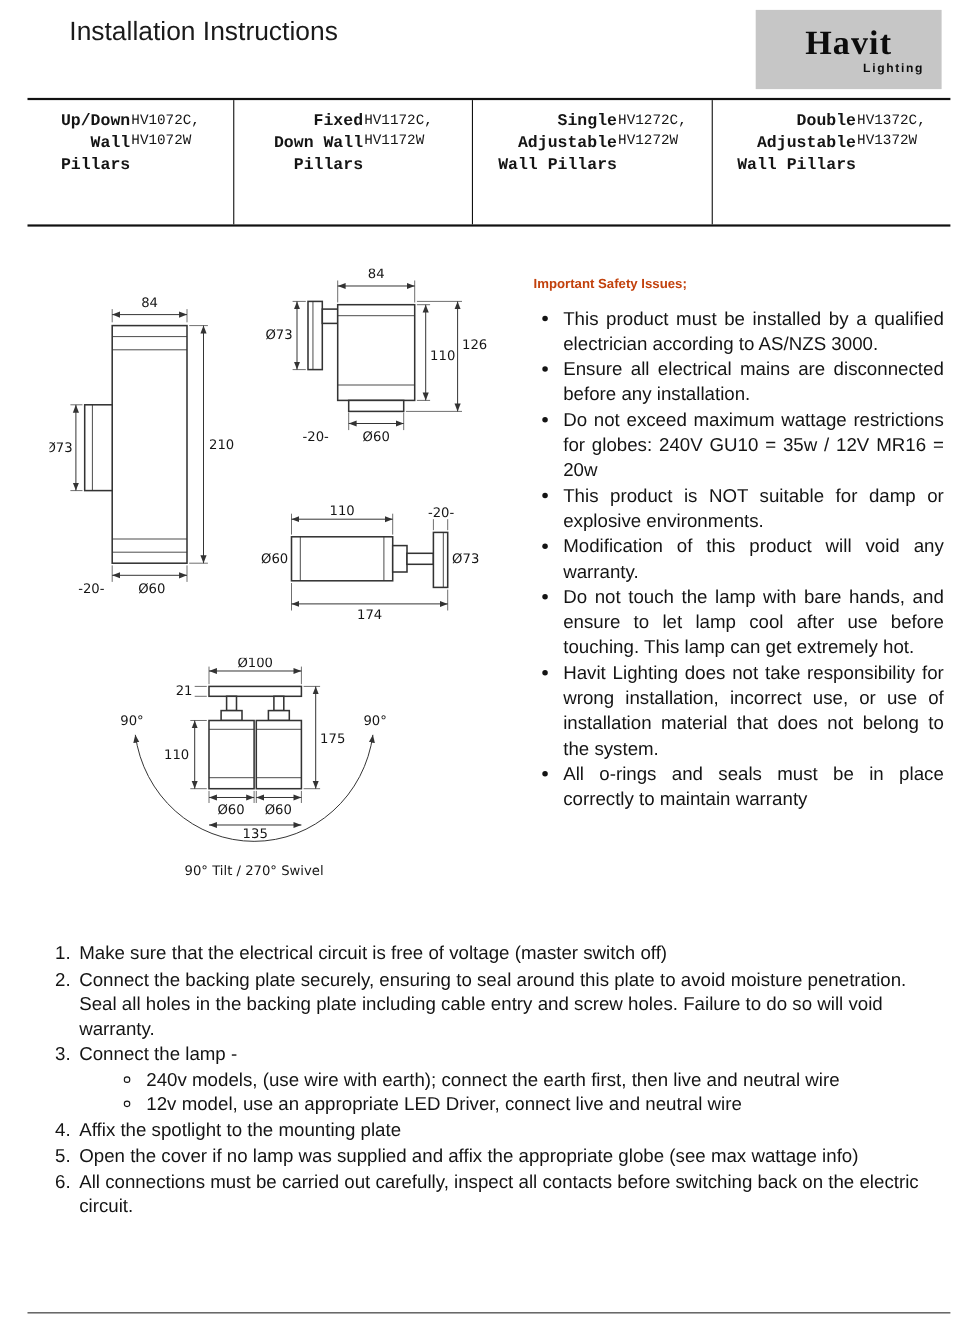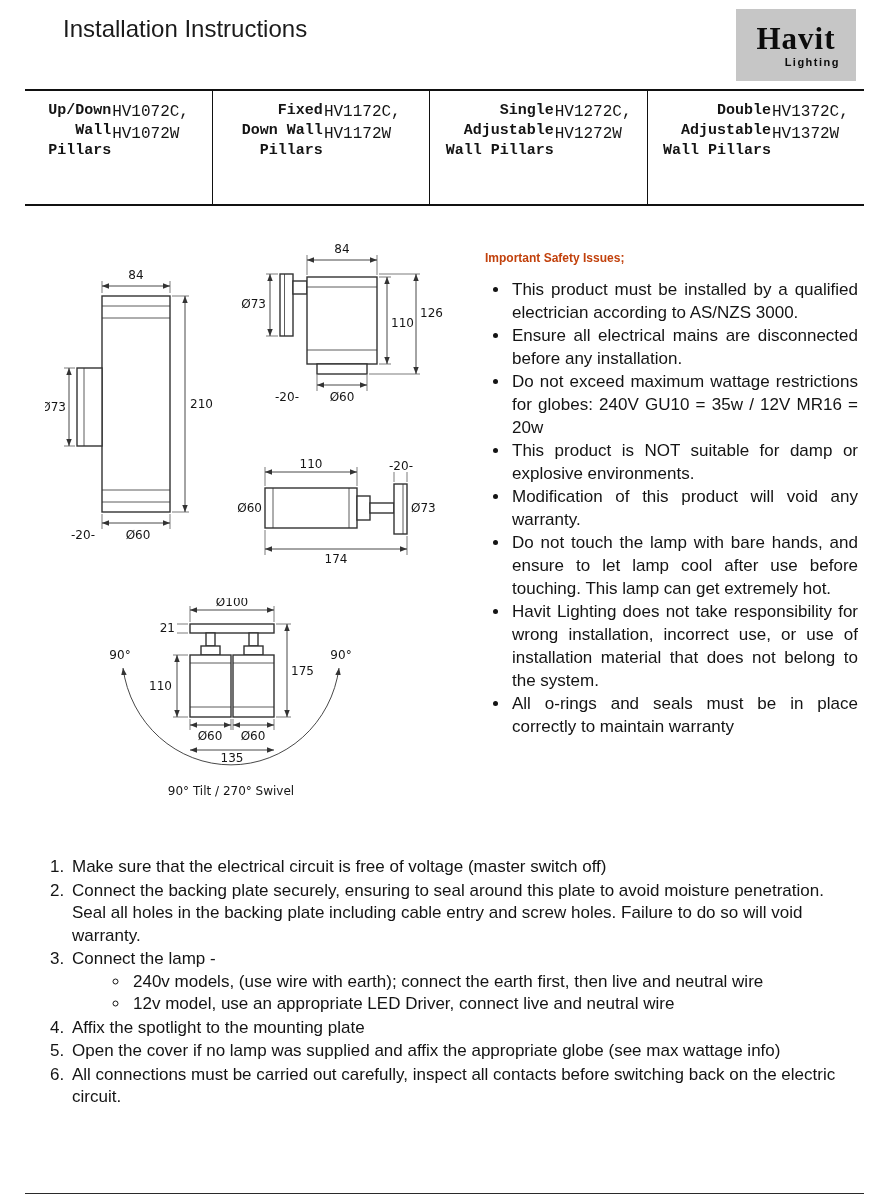--- a/index.html
+++ b/index.html
@@ -5,35 +5,35 @@
   html,body{margin:0;padding:0;}
   body{width:889px;height:1200px;background:#fff;}
   .page{position:relative;width:889px;height:1200px;background:#fff;overflow:hidden;
         font-family:"Liberation Sans","DejaVu Sans",sans-serif;color:#141414;}
 
   
   .header{display:flex;justify-content:space-between;align-items:flex-start;
           padding:14px 33px 0 63px;height:89px;box-sizing:border-box;}
   .header h1{margin:0;font-size:26px;font-weight:700;letter-spacing:-0.2px;color:#121212;}
   .subtitle{font-size:24px;font-weight:400;margin-top:1px;color:#1a1a1a;}
-  .logo-box{width:120px;height:72px;background:#c6c6c6;margin-top:-5px;
+  .logo-box{width:169px;height:72px;background:#c6c6c6;margin-top:-5px;
             display:flex;flex-direction:column;justify-content:center;align-items:center;}
   .logo-name{font-family:"Liberation Serif","DejaVu Serif",serif;font-weight:700;
              font-size:31px;line-height:1;letter-spacing:1px;color:#0c0c0c;}
   .logo-sub{font-size:11px;font-weight:700;letter-spacing:1.5px;align-self:flex-end;
             margin:2px 16px 0 0;color:#0c0c0c;}
 
   
   .products{display:flex;margin:0 25px;border-top:2px solid #111;border-bottom:2px solid #111;
             min-height:117px;box-sizing:border-box;}
   .product{flex:1;display:flex;align-items:flex-start;justify-content:center;gap:1px;padding:10px 4px;font-family:Liberation Mono, monospace;}
   .product:first-child{flex:0.86;}
   .product + .product{border-left:1.6px solid #111;}
   .p-label{font-weight:700;font-size:15px;line-height:1.33;text-align:right;white-space:pre-line;}
-  .p-models{font-size:16px;line-height:1.4;white-space:pre-line;}
+  .p-models{font-size:13px;line-height:1.4;white-space:pre-line;}
 
   
   .main{display:flex;padding:20px 25px 0;}
   .diagrams{position:relative;width:450px;height:592px;flex:none;}
   .diag{position:absolute;}
   .safety{flex:1;padding:25px 6px 0 10px;}
   .safety h3{font-size:12px;margin:0 0 13px;color:#c2410c;}
   .safety-list{margin:0;padding-left:25px;list-style:disc;}
   .safety-list li{font-size:17px;line-height:23px;text-align:justify;padding-left:2px;}
 

